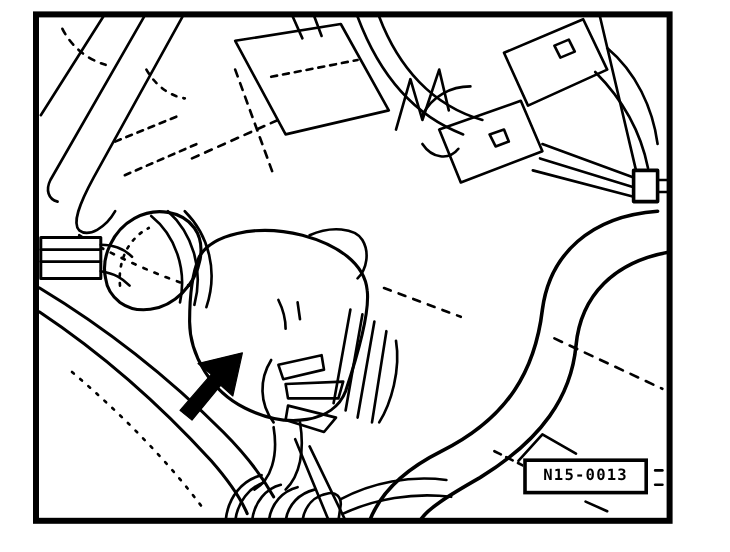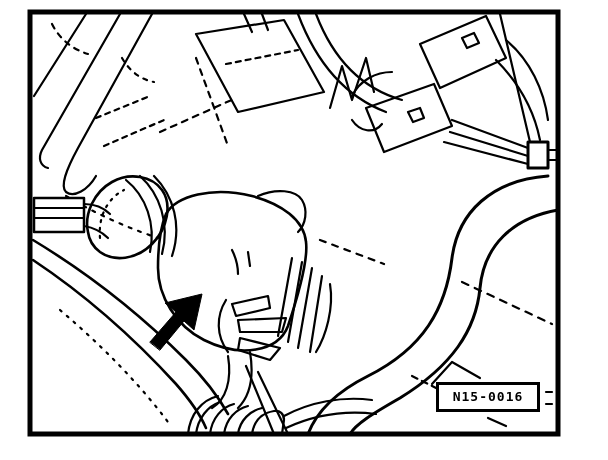--- a/index.html
+++ b/index.html
@@ -137,15 +137,15 @@
       <path d="M286,428 C312,416 344,410 376,414"></path>
     </g>
 
     <g>
       <path d="M150,342 L176,312 L165,303 L202,294 L194,330 L184,321 L160,350 Z" fill="#000000" stroke="#000000" stroke-width="1"></path>
     </g>
   </g>
 </svg>
 
 <div class="figure-badge">
-  <span>N15-0016</span>
+  <span>N15-0013</span>
 </div>
 </div>
 
 </body></html>

